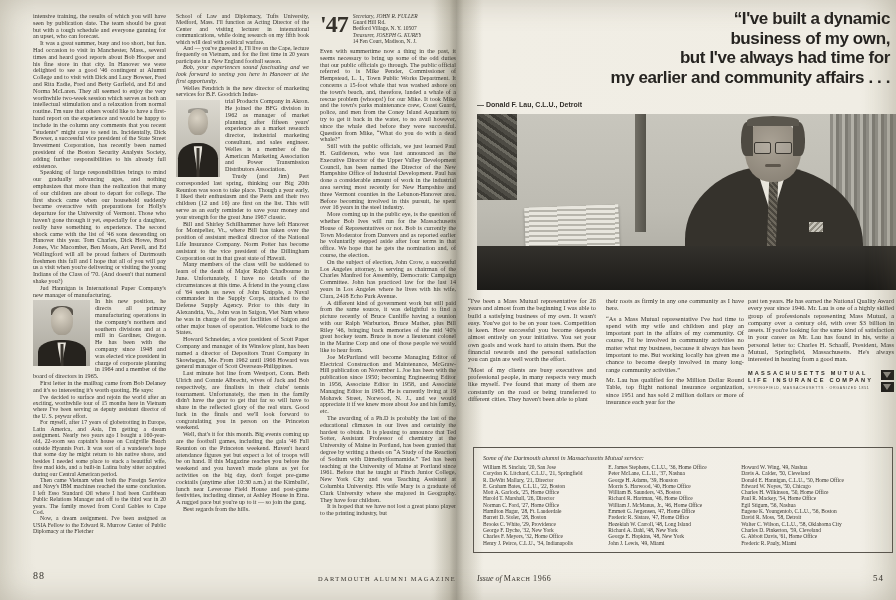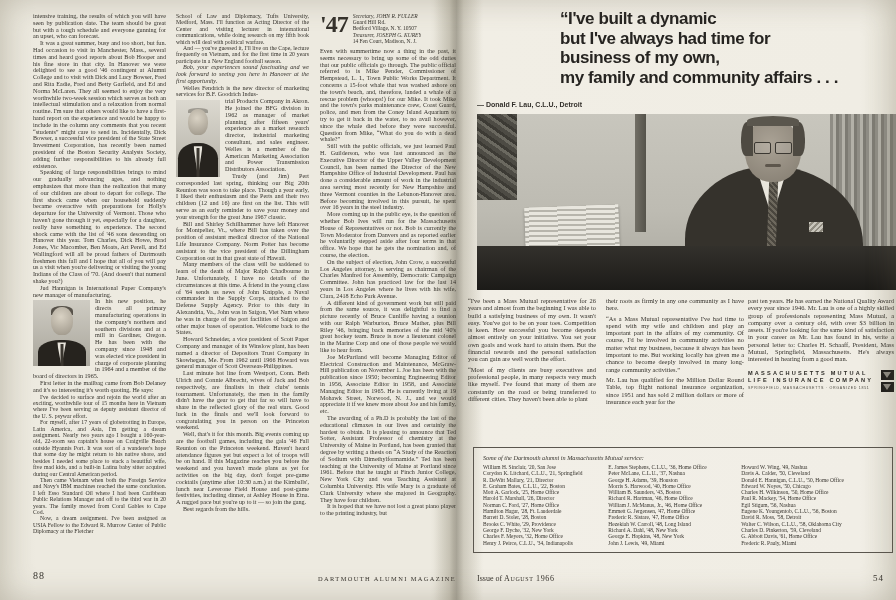--- a/index.html
+++ b/index.html
@@ -57,21 +57,21 @@
   .hs-fendrich .hs-shirt{height:31px;}
   .hs-tie{position:absolute;bottom:0;left:50%;transform:translateX(-50%);width:3px;background:#3a362f;}
   .hs-hannigan .hs-tie{height:22px;}
   .hs-fendrich .hs-tie{height:29px;}
   
   .folio-left{position:absolute;left:33px;bottom:19px;font-size:10px;letter-spacing:1px;}
   .mag-name{position:absolute;left:150px;width:306px;bottom:18px;font-size:6.4px;letter-spacing:1.4px;text-align:right;}
   
   .page-right{position:absolute;left:460px;top:0;width:436px;height:600px;}
   .pull-quote{
-    position:absolute;top:9px;right:6px;width:330px;text-align:left;
+    position:absolute;top:9px;right:6px;width:330px;text-align:right;
     font-family:"Liberation Sans", sans-serif;font-weight:bold;
     font-size:17px;line-height:19.5px;letter-spacing:-.4px;color:#262421;
   }
   .attribution{
     position:absolute;left:17px;top:101px;
     font-family:"Liberation Sans", sans-serif;font-weight:bold;font-size:7px;color:#33302b;
   }
   
   .main-photo{position:absolute;left:17px;top:114px;width:421px;height:176px;overflow:hidden;
     background:linear-gradient(180deg,#c8c6bd 0%,#bdbbb2 55%,#a9a79e 100%);}
@@ -122,21 +122,21 @@
     border:1px solid #5a564e;background:rgba(255,255,255,.08);box-sizing:border-box;padding:6px 9px 4px 9px;}
   .alumni-header{font-style:italic;font-size:6.2px;line-height:7px;margin-bottom:3px;}
   .alumni-cols{display:flex;}
   .alumni-col{font-size:5.45px;line-height:6.3px;}
   .alumni-col .name-line{padding-left:8px;text-indent:-8px;}
   #alCol1{width:120px;margin-right:12px;}
   #alCol2{width:128px;margin-right:12px;}
   #alCol3{width:150px;}
   
   .issue-line{position:absolute;left:17px;bottom:17px;font-size:8px;}
-  .issue-prefix{}
+  .issue-prefix{font-style:italic;}
   .issue-date{font-variant:small-caps;letter-spacing:.6px;}
   .folio-right{position:absolute;right:12px;bottom:17px;font-size:9px;letter-spacing:1px;}
 </style>
 </head>
 <body>
 
 <div class="spread">
 
   <div class="col" id="col1">
     <p class="flush">intensive training, the results of which you will have seen by publication date. The team should be great but with a tough schedule and everyone gunning for an upset, who can forecast.</p>
@@ -203,23 +203,23 @@
 
   <div class="folio-left">88</div>
   <div class="mag-name">DARTMOUTH ALUMNI MAGAZINE</div>
 
   <div class="gutter"></div>
 
   <div class="page-right">
 
     <div class="pull-quote">
         <div class="quote-line">“I've built a dynamic</div>
+        <div class="quote-line">business of my own,</div>
         <div class="quote-line">but I've always had time for</div>
-        <div class="quote-line">business of my own,</div>
-        <div class="quote-line">my family and community affairs . . .</div>
+        <div class="quote-line">my earlier and community affairs . . .</div>
       </div>
 
     <div class="attribution">— Donald F. Lau, C.L.U., Detroit</div>
 
     <div class="main-photo">
       <div class="mp-foliage"></div>
       <div class="mp-frame"></div>
       <div class="mp-papers"></div>
       <div class="mp-mug"></div>
       <div class="mp-curtain"></div>
@@ -306,17 +306,17 @@
             <div class="name-line">Walter C. Wilson, C.L.U., '58, Oklahoma City</div>
             <div class="name-line">Charles D. Pinkerton, '59, Cleveland</div>
             <div class="name-line">G. Abbott Davis, '61, Home Office</div>
             <div class="name-line">Frederic R. Pauly, Miami</div>
           </div>
       </div>
     </div>
 
     <div class="issue-line">
       <span class="issue-prefix">Issue of</span>
-      <span class="issue-date">August 1966</span>
+      <span class="issue-date">March 1966</span>
     </div>
     <div class="folio-right">54</div>
   </div>
 </div>
 
 </body></html>

